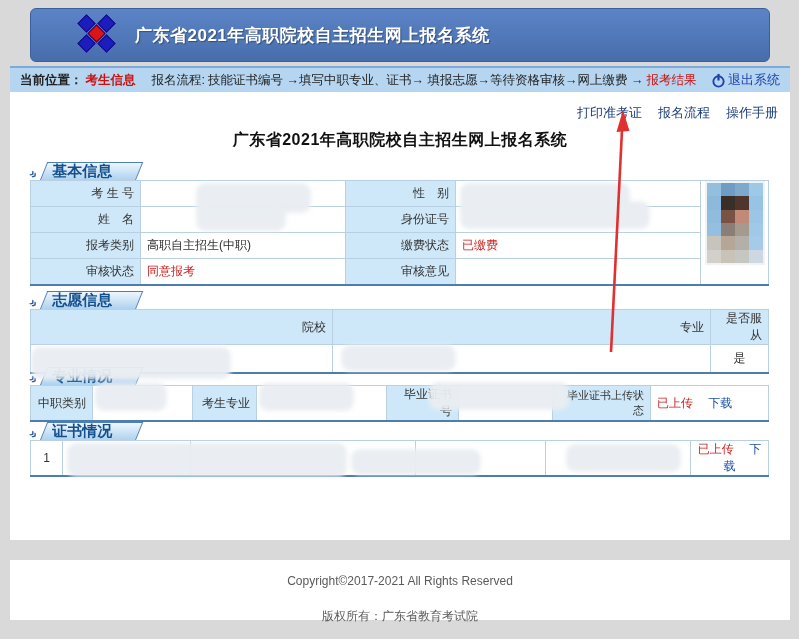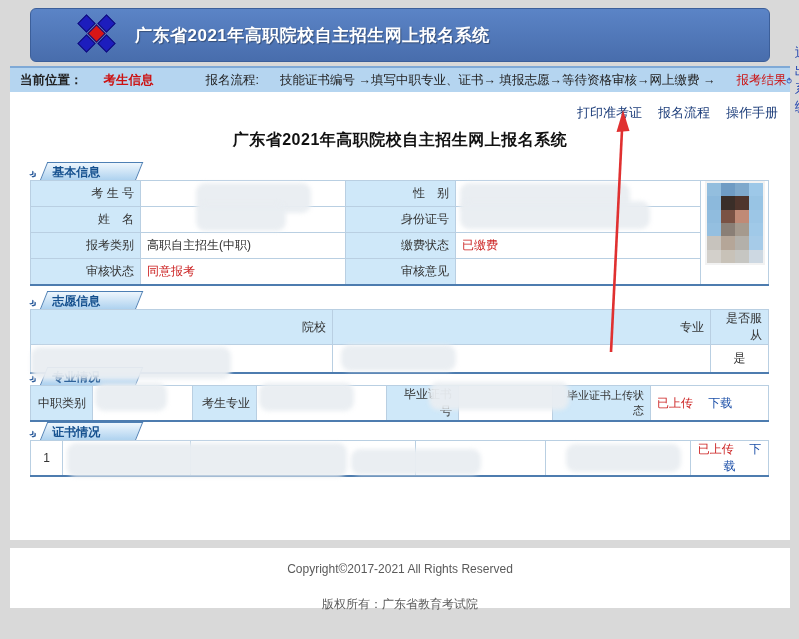--- a/index.html
+++ b/index.html
@@ -29,21 +29,21 @@
   .header-title {
     color:#fff; font-weight:bold; font-size:17px; margin-left:12px;
     text-shadow:1px 1px 1px rgba(0,0,0,0.35); letter-spacing:0.5px;
   }
   
   .nav-bar {
     position:absolute; left:10px; top:66px; width:780px; height:26px;
     background:#b5d5f0; border-top:2px solid #7fa9d6;
     display:flex; align-items:center; padding:0 10px; font-size:12.5px;
   }
-  .nav-left { display:flex; align-items:center; white-space:nowrap; gap:21px; }
+  .nav-left { display:flex; align-items:center; white-space:nowrap; gap:3px; }
   .bold { font-weight:bold; }
   .red-text { color:#cc1111;font-family:Liberation Serif, serif; }
   .nav-right {
     margin-left:auto; display:flex; align-items:center; gap:2px;
     color:#2142ae; font-size:13px; cursor:pointer;
   }
   
   .content {
     position:absolute; left:10px; top:92px; width:780px; height:448px;
     background:#fff;
@@ -67,21 +67,21 @@
     display:inline-block; transform:rotate(38deg); line-height:12px;
   }
   .section-tab { position:relative; height:18px; min-width:96px; padding:0 20px 0 12px; }
   .section-tab::before {
     content:""; position:absolute; inset:0;
     background:linear-gradient(#eef6fd,#aed2ef);
     border:1px solid #4d7fb4; border-bottom:none;
     transform:skewX(-22deg); transform-origin:bottom left;
   }
   .section-tab span {
-    position:relative; font-size:12px; font-weight:bold; color:#15508e; line-height:18px;font-family:Liberation Mono, monospace;
+    position:relative; font-size:15px; font-weight:bold; color:#15508e; line-height:18px;font-family:Liberation Mono, monospace;
   }
   table {
     width:738px; border-collapse:collapse; table-layout:fixed;
     font-size:12px; color:#333;
     border:1px solid #6d94bd; border-bottom:2px solid #4d7caf;
   }
   td { border:1px solid #b9cfe2; height:26px; padding:0 6px; background:#fff; position:relative; overflow:visible; }
   td.lbl { background:#cfe8f9; text-align:right; }
   td.ctr { text-align:center; }
   .val-red { color:#cc2222; }
@@ -95,21 +95,21 @@
   .photo-wrap { padding:2px 0; }
   .photo {
     width:56px; height:80px; margin:0 auto;
     display:grid; grid-template-columns:repeat(4,1fr); grid-auto-rows:1fr;
     outline:2px solid #f2f2f2;
   }
   
   .arrow-svg { position:absolute; left:0; top:0; pointer-events:none; z-index:5; }
   
   .footer-band {
-    position:absolute; left:10px; top:548px; width:780px; height:60px;
+    position:absolute; left:10px; top:560px; width:780px; height:60px;
     background:#fff; text-align:center; font-size:12px; color:#5a5a5a;
   }
   .footer-band .line1 { margin-top:14px; }
   .footer-band .line2 { margin-top:20px; }
 </style>
 </head>
 <body>
 
 <div class="header-bar">
   <div class="logo">

